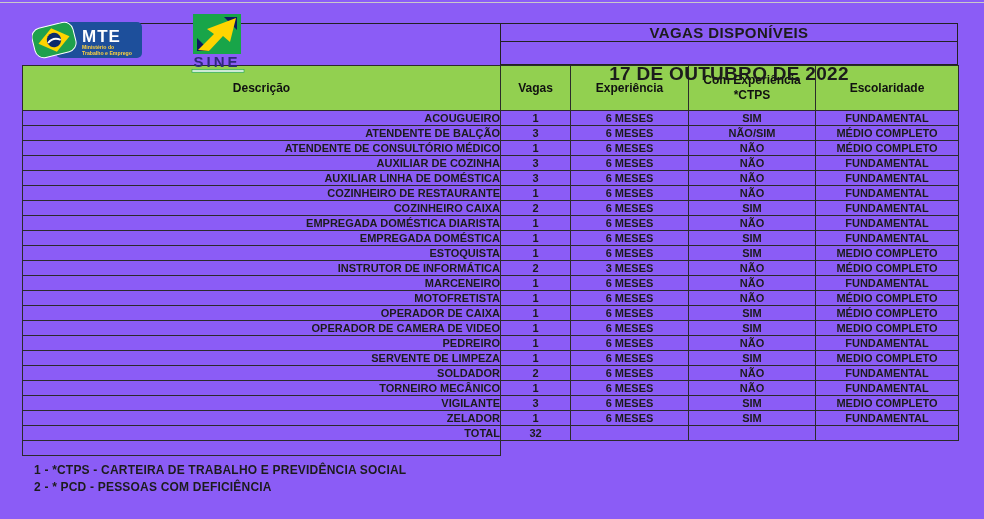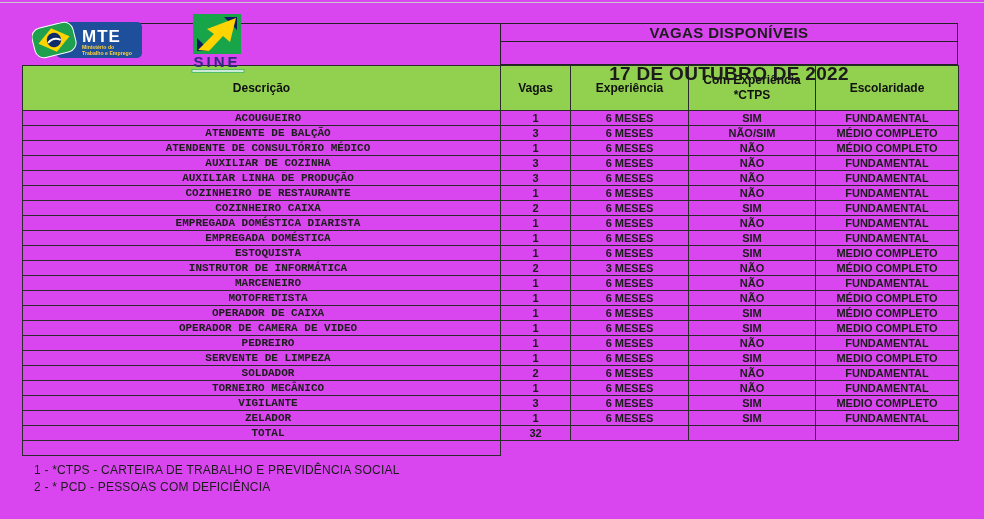--- a/index.html
+++ b/index.html
@@ -1,19 +1,19 @@
 <!DOCTYPE html>
 <html lang="pt"><head>
 <meta charset="utf-8">
 <style>
   html,body{margin:0;padding:0;background:#ffffff;}
   .stage{
     position:relative;
     width:984px;height:519px;
-    background:#d946ef;
+    background:#8b5cf6;
     overflow:hidden;
     font-family:"Liberation Sans",sans-serif;
     color:#1c1c1c;
   }
   .top-rule{
     position:absolute;top:2px;left:0;right:0;height:1px;background:#c9c9c9;
   }
   .doc{position:absolute;left:22px;top:23px;width:936px;}
 
   
@@ -48,27 +48,27 @@
   table.vac th{
     background:#92D050;height:44px;
     font-size:12px;font-weight:bold;color:#111;
     text-align:center;vertical-align:middle;
     white-space:pre-line;line-height:1.25;padding:0 2px;
   }
   table.vac td{
     height:14px;font-size:11px;font-weight:bold;line-height:14px;
     padding:0;text-align:center;white-space:nowrap;
   }
-  table.vac td.c0{text-align:center;padding-left:13px;font-family:Liberation Mono, monospace;}
+  table.vac td.c0{text-align:right;padding-left:13px;}
   tr.tail-row td.tail-cell{height:12px;}
   tr.tail-row td.ghost{border:none;background:transparent;}
 
   
   .footnotes{position:absolute;left:34px;top:463px;}
-  .footnote{font-size:12px;font-weight:normal;letter-spacing:.2px;margin-bottom:3px;}
+  .footnote{font-size:12px;font-weight:bold;letter-spacing:.2px;margin-bottom:3px;}
 </style>
 </head>
 <body>
 
 <div class="stage">
   <div class="top-rule"></div>
 
   <div class="doc">
 
     <div class="masthead">
@@ -145,21 +145,21 @@
             <td class="c4">MÉDIO COMPLETO</td>
           </tr>
           <tr>
             <td class="c0">AUXILIAR DE COZINHA</td>
             <td class="c1">3</td>
             <td class="c2">6 MESES</td>
             <td class="c3">NÃO</td>
             <td class="c4">FUNDAMENTAL</td>
           </tr>
           <tr>
-            <td class="c0">AUXILIAR LINHA DE PRODUÇÃO</td>
+            <td class="c0">AUXILIAR LINHA DE DOMÉSTICA</td>
             <td class="c1">3</td>
             <td class="c2">6 MESES</td>
             <td class="c3">NÃO</td>
             <td class="c4">FUNDAMENTAL</td>
           </tr>
           <tr>
             <td class="c0">COZINHEIRO DE RESTAURANTE</td>
             <td class="c1">1</td>
             <td class="c2">6 MESES</td>
             <td class="c3">NÃO</td>

